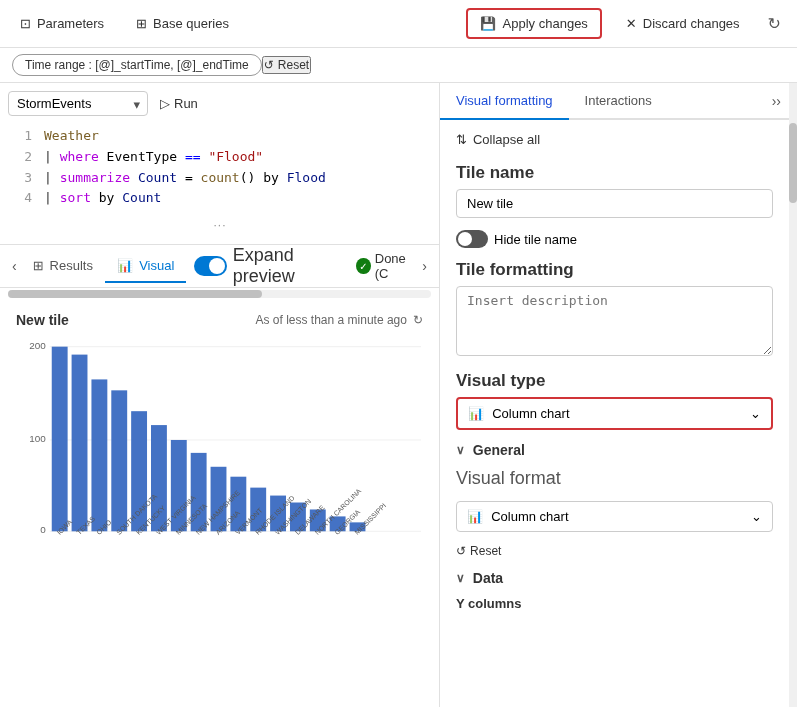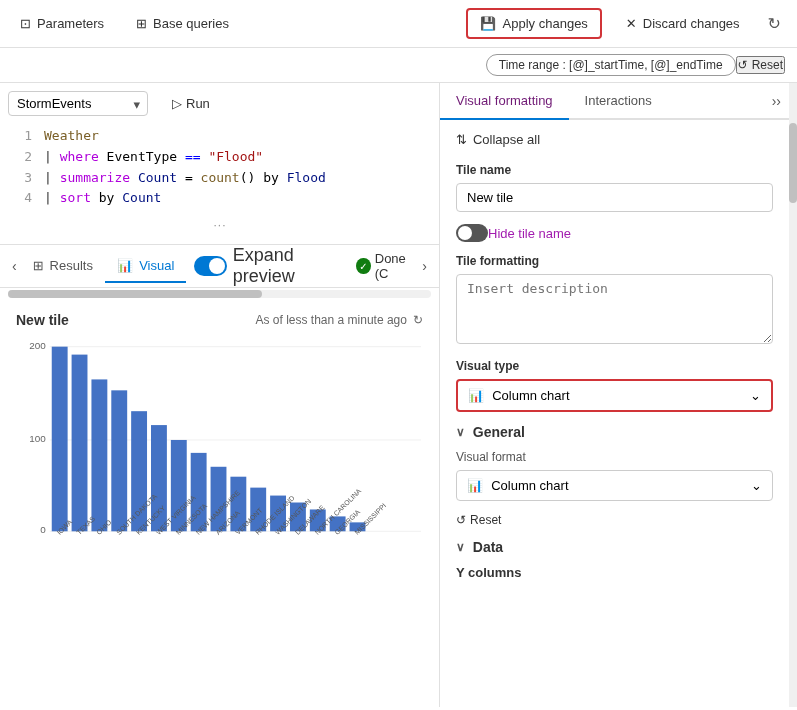--- a/index.html
+++ b/index.html
@@ -21,21 +21,21 @@
       display: flex; align-items: center; gap: 6px; background: transparent; border: none;
       color: #333; padding: 6px 8px; border-radius: 4px; cursor: pointer; font-size: 13px;
     }
     .refresh-icon-btn {
       background: transparent; border: none; cursor: pointer; font-size: 16px; color: #555; padding: 4px;
     }
 
     
     .time-range-bar {
       display: flex; align-items: center; padding: 6px 12px; border-bottom: 1px solid #e0e0e0;
-      background: #fff; justify-content: flex-end;
+      background: #fff; justify-content: flex-start;
     }
     .time-range-pill {
       border: 1px solid #999; border-radius: 20px; padding: 3px 12px; font-size: 12px; color: #333;
     }
     .reset-btn {
       display: flex; align-items: center; gap: 4px; color: #333; font-size: 12px; cursor: pointer;
     }
 
     
     .main-layout {
@@ -45,21 +45,21 @@
     
     .left-panel {
       width: 440px; display: flex; flex-direction: column; border-right: 1px solid #e0e0e0;
     }
 
     
     .query-area {
       padding: 8px 0; border-bottom: 1px solid #e0e0e0; flex-shrink: 0;
     }
     .query-toolbar {
-      display: flex; align-items: center; padding: 0 8px 6px 8px; gap: 16px;
+      display: flex; align-items: center; padding: 0 8px 6px 8px; gap: 4px;
     }
     .db-select {
       border: 1px solid #ccc; border-radius: 4px; padding: 4px 28px 4px 8px;
       font-size: 13px; background: #fff; appearance: none; cursor: pointer;
       min-width: 140px; position: relative;
     }
     .db-select-wrap { position: relative; display: inline-block; }
     .db-select-wrap::after {
       content: '▾'; position: absolute; right: 8px; top: 50%; transform: translateY(-50%);
       pointer-events: none; color: #555;
@@ -133,31 +133,31 @@
     
     .right-panel {
       flex: 1; display: flex; flex-direction: column; background: #fff; overflow-y: auto;
     }
     .right-tabs {
       display: flex; border-bottom: 2px solid #e0e0e0; flex-shrink: 0; align-items: center;
     }
     .right-tab {
       padding: 10px 16px; cursor: pointer; font-size: 13px; color: #555; border-bottom: 2px solid transparent; margin-bottom: -2px;
     }
-    .right-tab.active { color: #701a75; border-bottom: 2px solid #0078d4; }
+    .right-tab.active { color: #1d4ed8; border-bottom: 2px solid #0078d4; }
     .expand-panel-btn {
       margin-left: auto; margin-right: 8px; background: transparent; border: none; cursor: pointer; font-size: 14px; color: #555;
     }
     .right-content { padding: 8px 16px; }
     .collapse-all-btn {
       display: flex; align-items: center; gap: 6px; color: #333; font-size: 13px; cursor: pointer;
       padding: 4px 0; margin-bottom: 12px; background: transparent; border: none;
     }
 
-    .field-label { font-size: 12px; font-weight: 600; color: #333; margin-bottom: 6px; display: block; }
+    .field-label { font-size: 17px; font-weight: 600; color: #333; margin-bottom: 6px; display: block; }
     .text-input {
       width: 100%; border: 1px solid #ccc; border-radius: 4px; padding: 6px 10px;
       font-size: 13px; outline: none; margin-bottom: 12px;
     }
     .textarea-input {
       width: 100%; border: 1px solid #ccc; border-radius: 4px; padding: 6px 10px;
       font-size: 13px; outline: none; resize: vertical; min-height: 70px; margin-bottom: 12px;
       color: #999;
     }
 
@@ -184,21 +184,21 @@
       font-size: 13px; background: #fff; cursor: pointer; display: flex; align-items: center;
       justify-content: space-between; margin-bottom: 12px;
     }
 
     
     .section-header {
       display: flex; align-items: center; gap: 8px; font-size: 14px; font-weight: 600;
       color: #333; margin-bottom: 10px; cursor: pointer;
     }
     .section-header .chevron { font-size: 12px; color: #555; }
-    .sub-label { font-size: 12px; color: #555; margin-bottom: 6px; }
+    .sub-label { font-size: 18px; color: #555; margin-bottom: 12px; }
 
     .reset-link {
       display: flex; align-items: center; gap: 4px; color: #333; font-size: 12px;
       cursor: pointer; background: transparent; border: none; margin-bottom: 12px;
     }
 
     .data-section { margin-top: 4px; }
     .y-columns-label { font-size: 13px; font-weight: 600; color: #333; padding-bottom: 6px; }
 
     
@@ -397,21 +397,21 @@
         <span>Collapse all</span>
       </button>
 
       
       <label class="field-label">Tile name</label>
       <input class="text-input" type="text" value="New tile" style="">
 
       
       <div class="toggle-row">
         <div class="toggle-sm"></div>
-        <span style="margin-left:0; font-size:13px; color:#a21caf;">Hide tile name</span>
+        <span style="margin-left:6px; font-size:13px; color:#000000;">Hide tile name</span>
       </div>
 
       
       <label class="field-label">Tile formatting</label>
       <textarea class="textarea-input" placeholder="Insert description" style=""></textarea>
 
       
       <label class="field-label">Visual type</label>
       <div class="dropdown-select">
         <div class="dropdown-select-inner">

